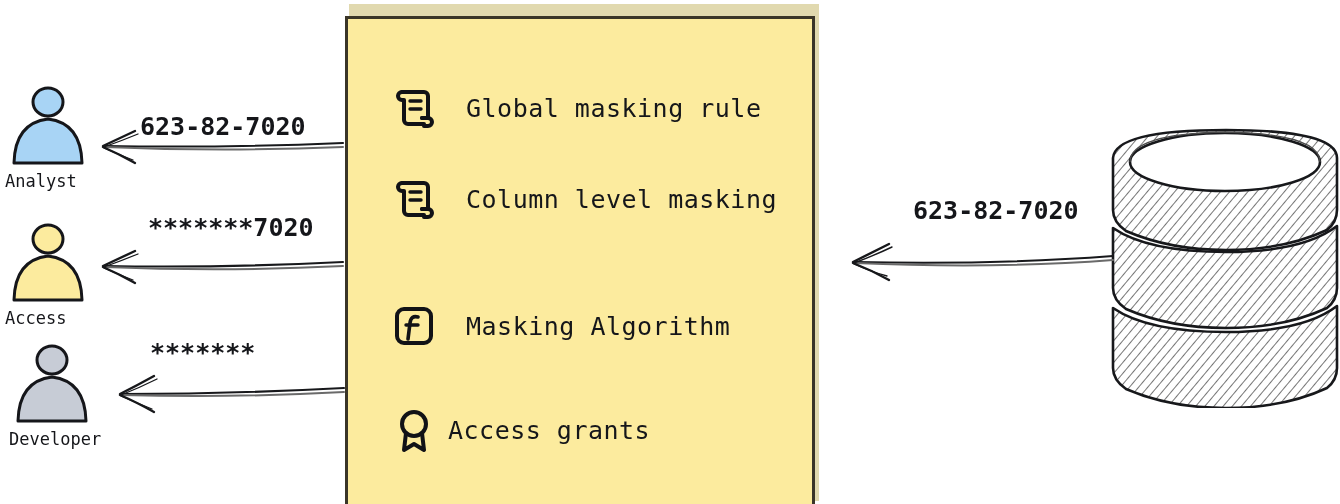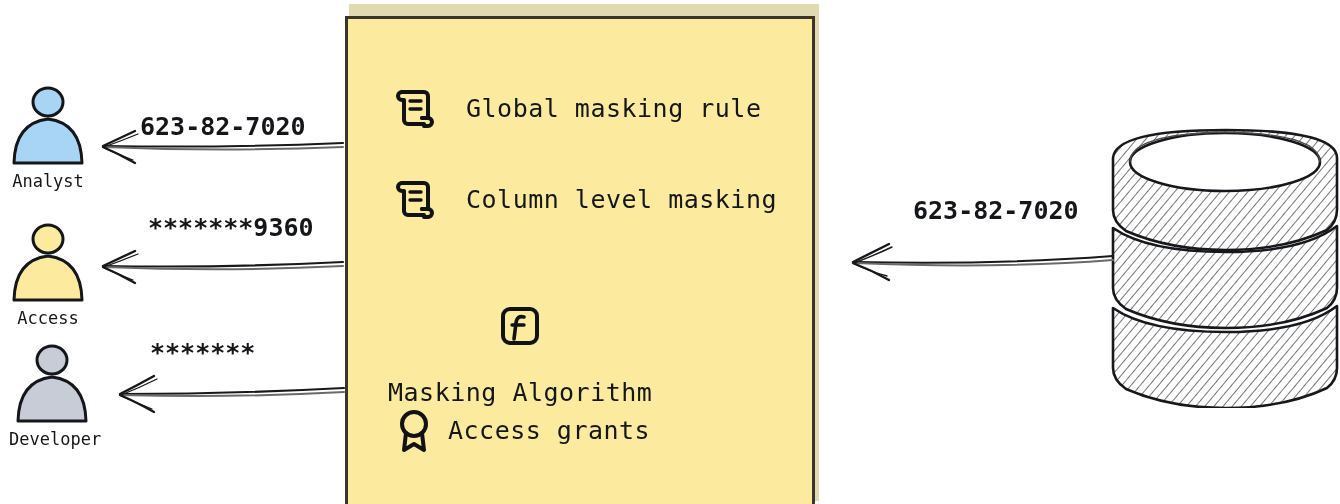--- a/index.html
+++ b/index.html
@@ -66,36 +66,36 @@
   }
   .policy-item .pi-label {
     font-family: "DejaVu Sans Mono", "Liberation Mono", monospace;
     font-size: 25px;
     color: #15161a;
     white-space: nowrap;
     letter-spacing: 0.5px;
   }
   #pitem-0 { top: 63px; }
   #pitem-1 { top: 154px; }
-  #pitem-2 { top: 281px; flex-direction: column; }
+  #pitem-2 { top: 281px; }
   #pitem-3 { top: 385px; gap: 8px; }
 
   
   .person {
     position: absolute;
     width: 86px;
   }
   .person .p-figure {
     width: 86px;
     height: 84px;
     display: block;
   }
   .person .p-label {
     display: block;
-    text-align: center;
+    text-align: left;
     font-family: "DejaVu Sans Mono", "Liberation Mono", monospace;
     font-size: 17px;
     color: #15161a;
     margin-top: 2px;
     white-space: nowrap;
   }
   #person-analyst   { left: 5px;  top: 85px; }
   #person-support   { left: 5px;  top: 222px; }
   #person-developer { left: 9px;  top: 343px; }
 
@@ -245,21 +245,21 @@
   </div>
 
   <svg class="arrow-svg" style="left:95px; top:246px;" width="255" height="42">
     <path d="M248 16 Q130 22 10 20" fill="none" stroke="#17181b" stroke-width="2.1" stroke-linecap="round"></path>
     <path d="M248 20 Q130 26 10 21" fill="none" stroke="#6a6a6a" stroke-width="2.0" stroke-linecap="round"></path>
     <path d="M40 5 Q23 13 8 20" fill="none" stroke="#17181b" stroke-width="2.4" stroke-linecap="round"></path>
     <path d="M43 8 Q26 15 9 21" fill="none" stroke="#17181b" stroke-width="1.3" stroke-linecap="round"></path>
     <path d="M8 21 Q24 28 40 37" fill="none" stroke="#17181b" stroke-width="2.4" stroke-linecap="round"></path>
     <path d="M9 22 Q25 29 38 34" fill="none" stroke="#17181b" stroke-width="1.3" stroke-linecap="round"></path>
   </svg>
-  <div class="arrow-label" id="arrow-label-support">*******9360</div>
+  <div class="arrow-label" id="arrow-label-support">*******7020</div>
 
   <div class="person" id="person-developer">
     <svg class="p-figure" viewBox="0 0 86 84">
       <ellipse cx="43" cy="17" rx="15" ry="14" fill="#c7ccd6" stroke="#15161a" stroke-width="3"></ellipse>
       <path d="M9 78 Q10 38 43 34 Q76 38 77 78 Z" fill="#c7ccd6" stroke="#15161a" stroke-width="3" stroke-linejoin="round"></path>
     </svg>
     <span class="p-label">Developer</span>
   </div>
 
   <svg class="arrow-svg" style="left:112px; top:372px;" width="238" height="42">

